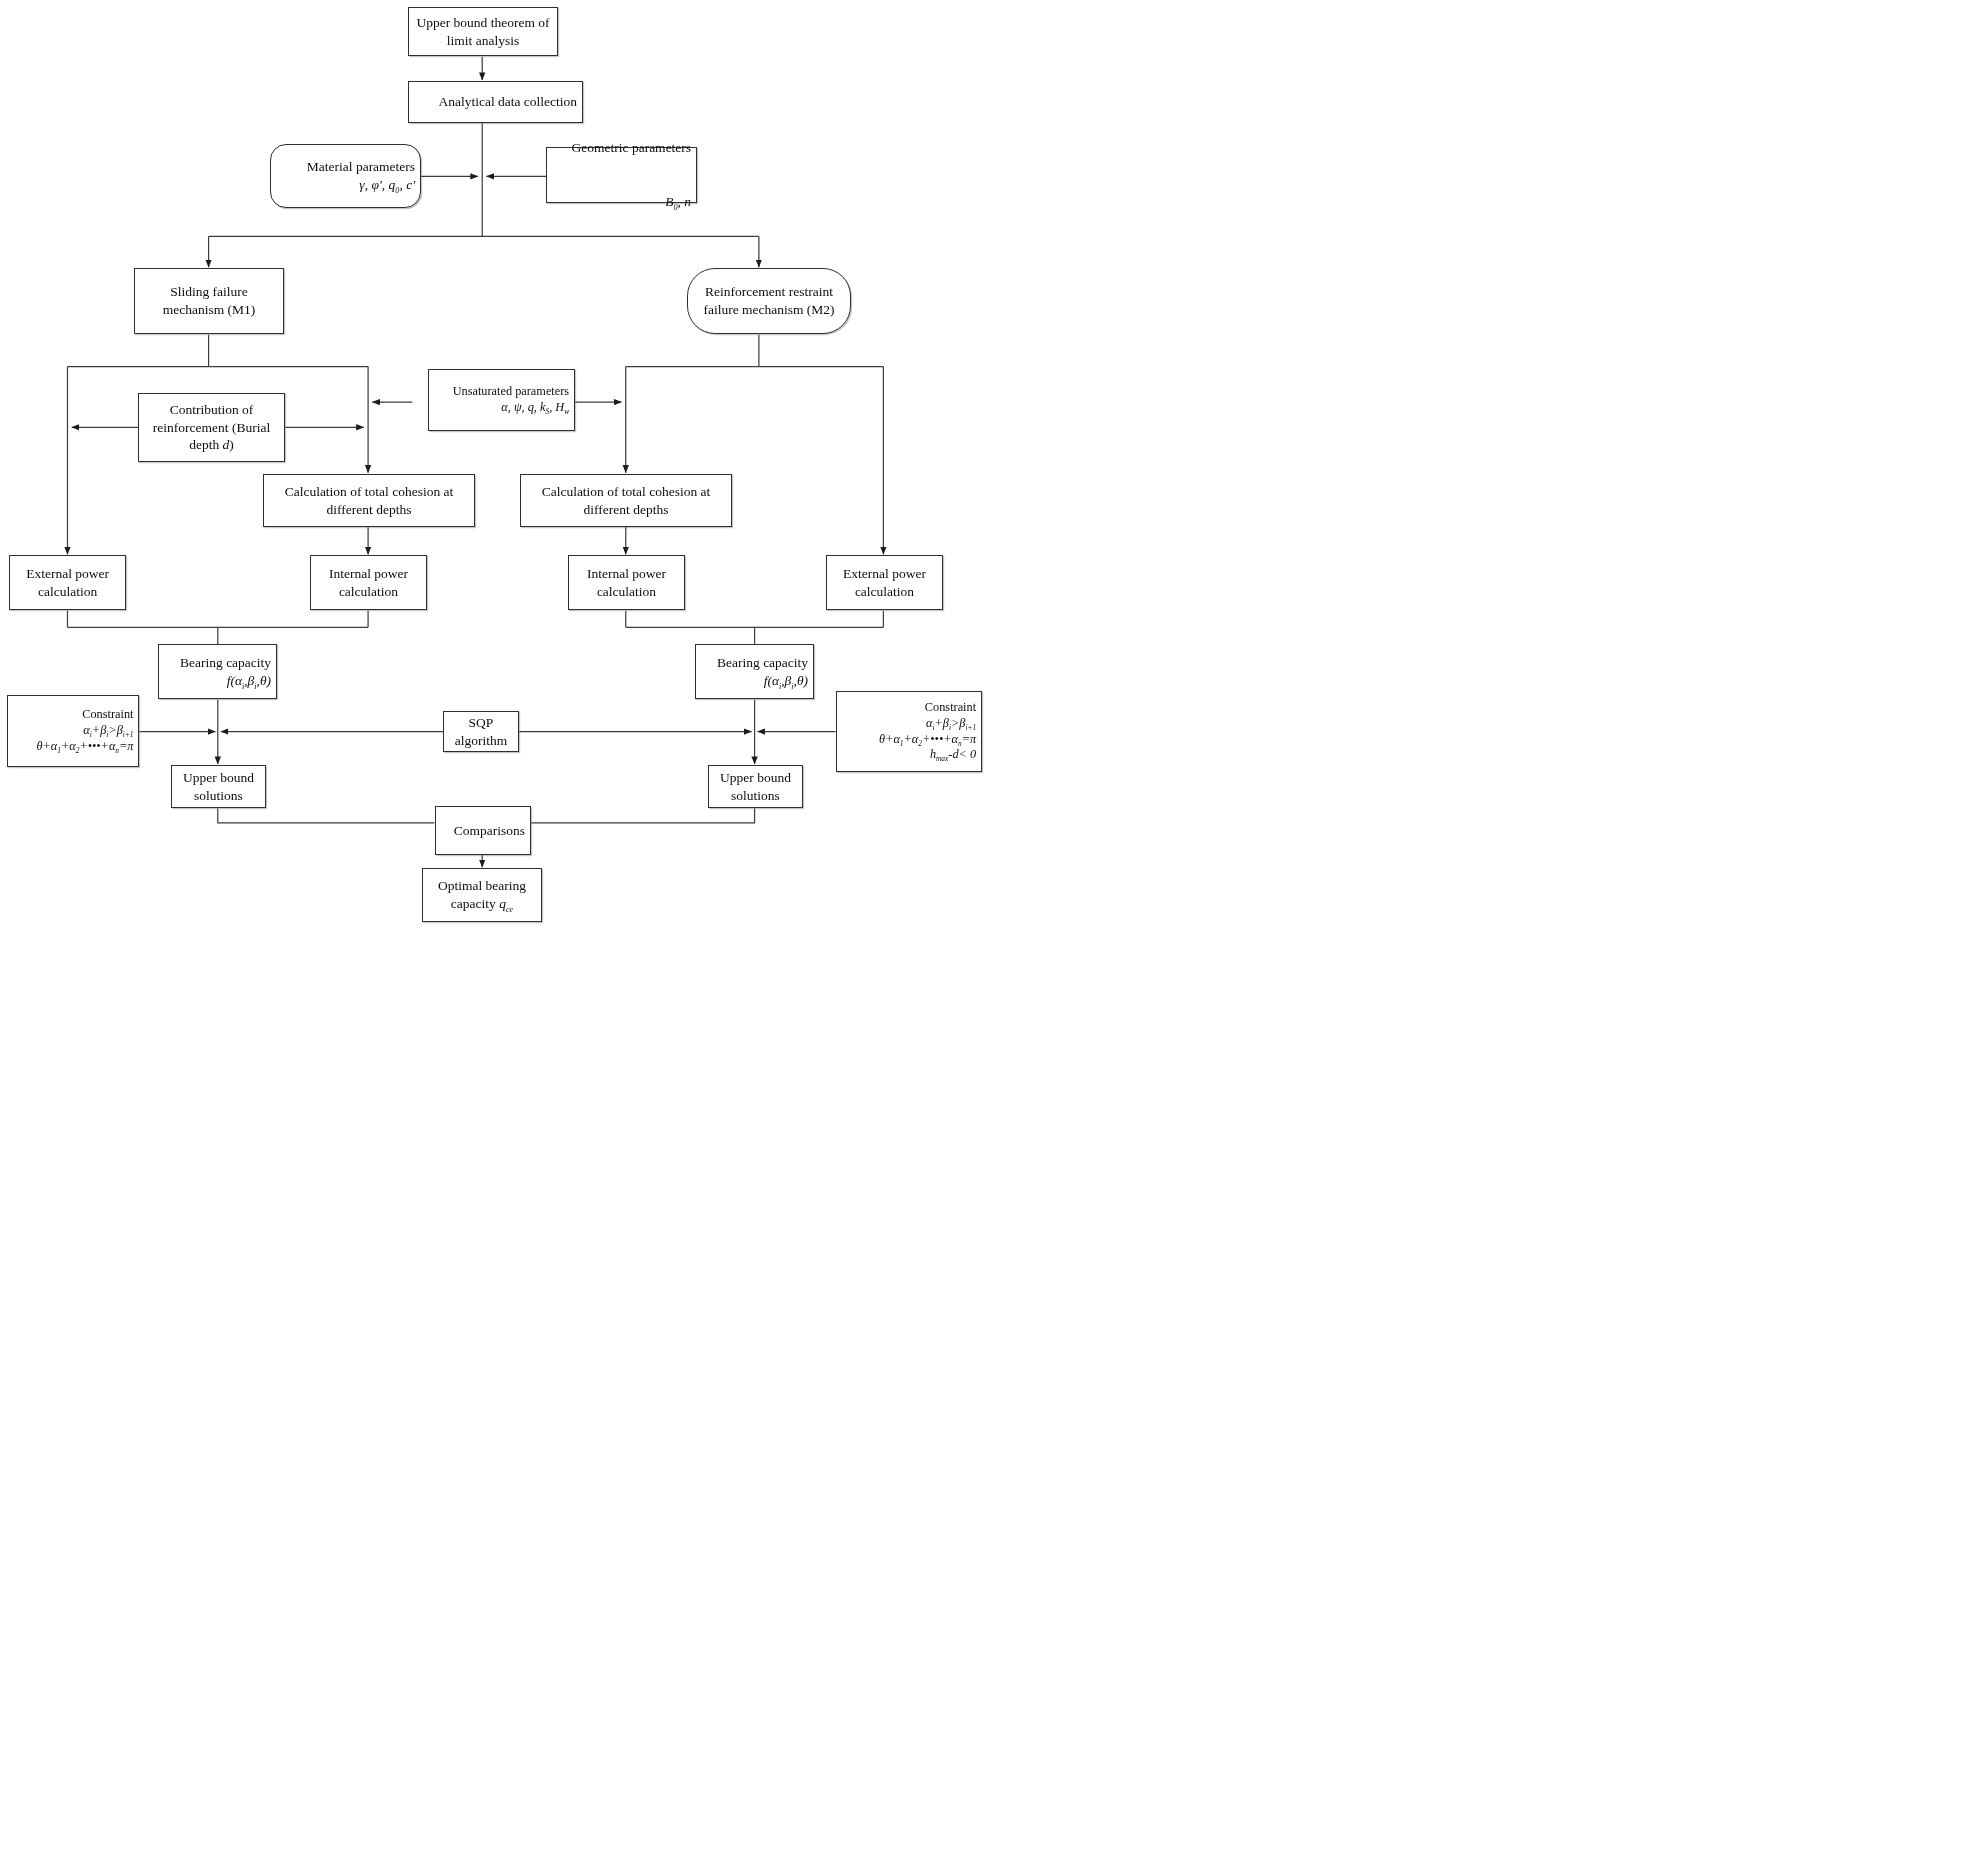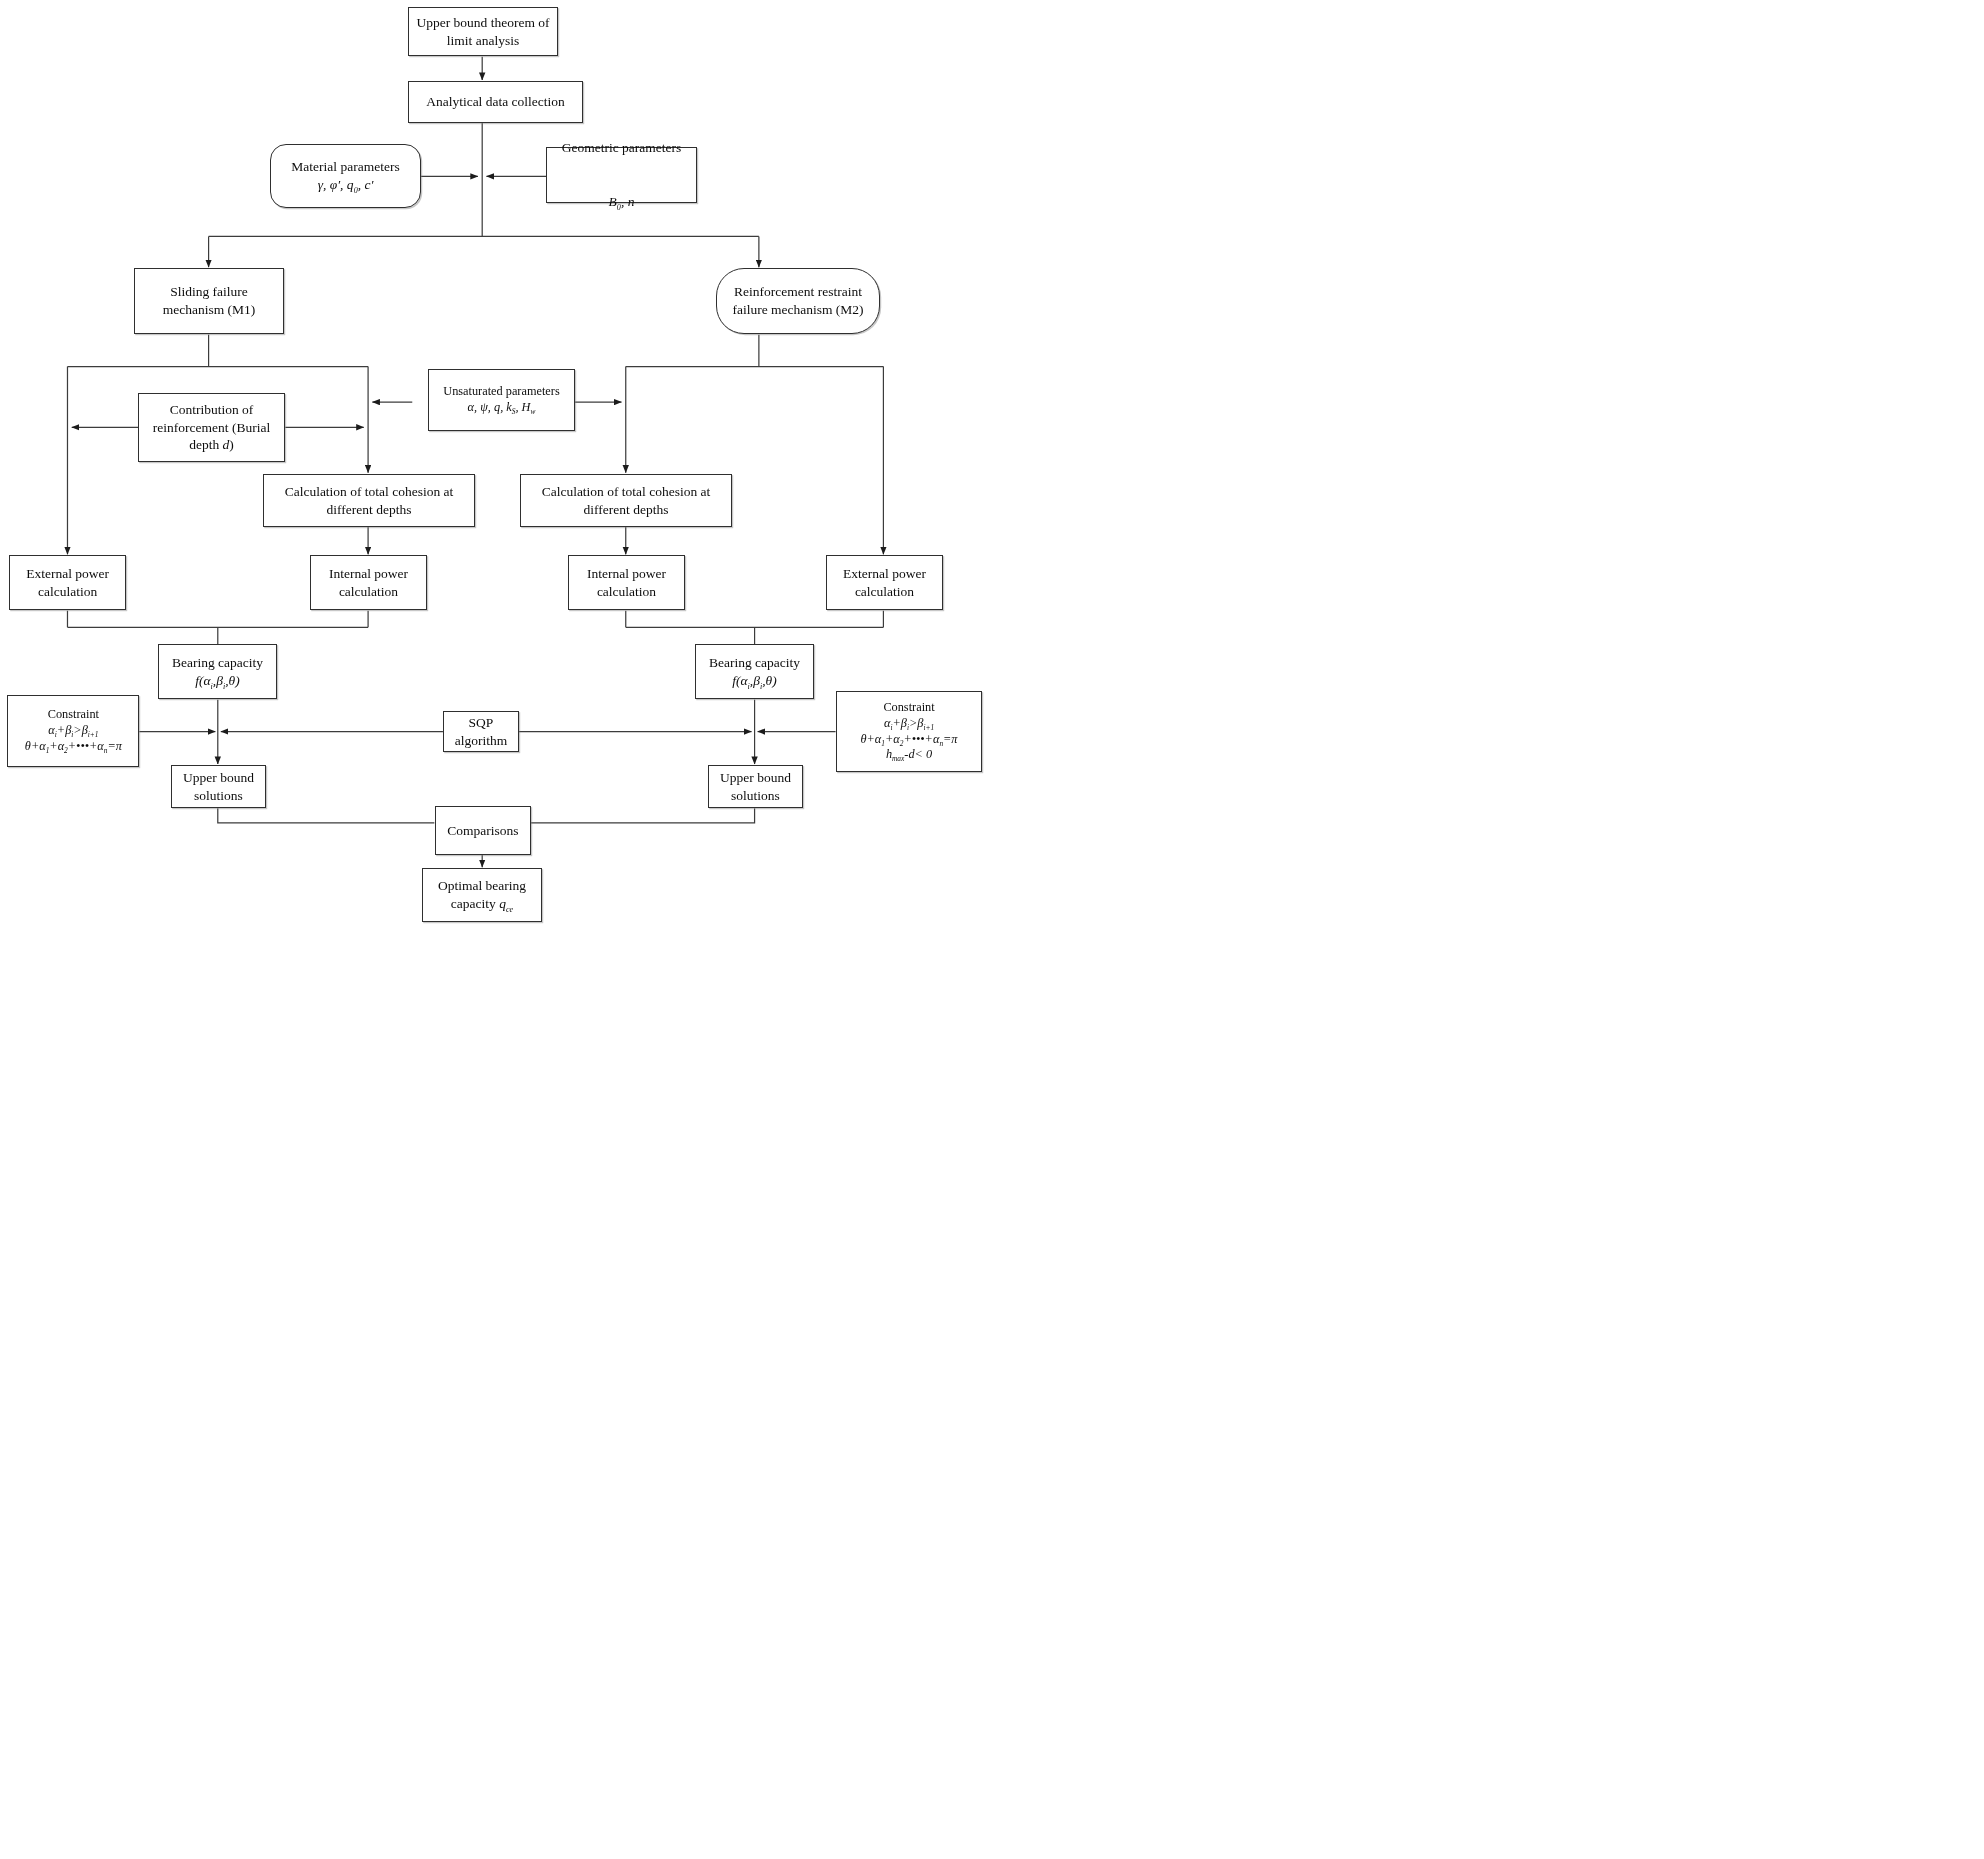--- a/index.html
+++ b/index.html
@@ -1,21 +1,21 @@
 <!DOCTYPE html>
 <html style="font-size:9.8px"><head>
 <meta charset="utf-8">
 <style>
   html,body{margin:0;padding:0;background:#ffffff;}
   body{width:992px;height:930px;overflow:hidden;
        font-family:"Liberation Serif","DejaVu Serif",serif;color:#0d0d0d;}
   .stage{position:relative;width:992px;height:930px;background:#ffffff;}
   .wires{position:absolute;left:0;top:0;}
   .box{position:absolute;background:#ffffff;border:1.2px solid #2f2f2f;box-sizing:border-box;
-       display:flex;flex-direction:column;align-items:center;justify-content:center;
+       display:flex;flex-direction:column;align-items:flex-end;justify-content:center;
        text-align:center;font-size:13.5px;line-height:1.3;padding:2.5px 4.9px;
        box-shadow:1.2px 1.2px 0 rgba(130,130,130,.45);}
   .box .line{display:block;}
   .formula{font-style:italic;}
   .small{font-size:12.3px;}
   sub{font-size:0.6em;line-height:0;}
   i{font-style:italic;}
 </style>
 </head>
 <body>
@@ -85,21 +85,21 @@
 
   <div class="box" style="left:546px;top:147px;width:151px;height:56px;gap:36px;">
     <span class="line">Geometric parameters</span>
     <span class="line formula"><span>B</span><sub>0</sub><span>, n</span></span>
   </div>
 
   <div class="box" style="left:134px;top:268px;width:150px;height:66px;">
     <span>Sliding failure mechanism (M1)</span>
   </div>
 
-  <div class="box" style="left:716px;top:268px;width:164px;height:66px;border-radius:28px;">
+  <div class="box" style="left:687px;top:268px;width:164px;height:66px;border-radius:28px;">
     <span>Reinforcement restraint failure mechanism (M2)</span>
   </div>
 
   <div class="box" style="left:138px;top:393px;width:147px;height:69px;">
     <span><span>Contribution of reinforcement (Burial depth </span><i>d</i><span>)</span></span>
   </div>
 
   <div class="box small" style="left:412px;top:369px;width:147px;height:62px;margin-left:16px;">
     <span class="line">Unsaturated parameters</span>
     <span class="line formula"><span>α, ψ, q, k</span><sub>S</sub><span>, H</span><sub>w</sub></span>

